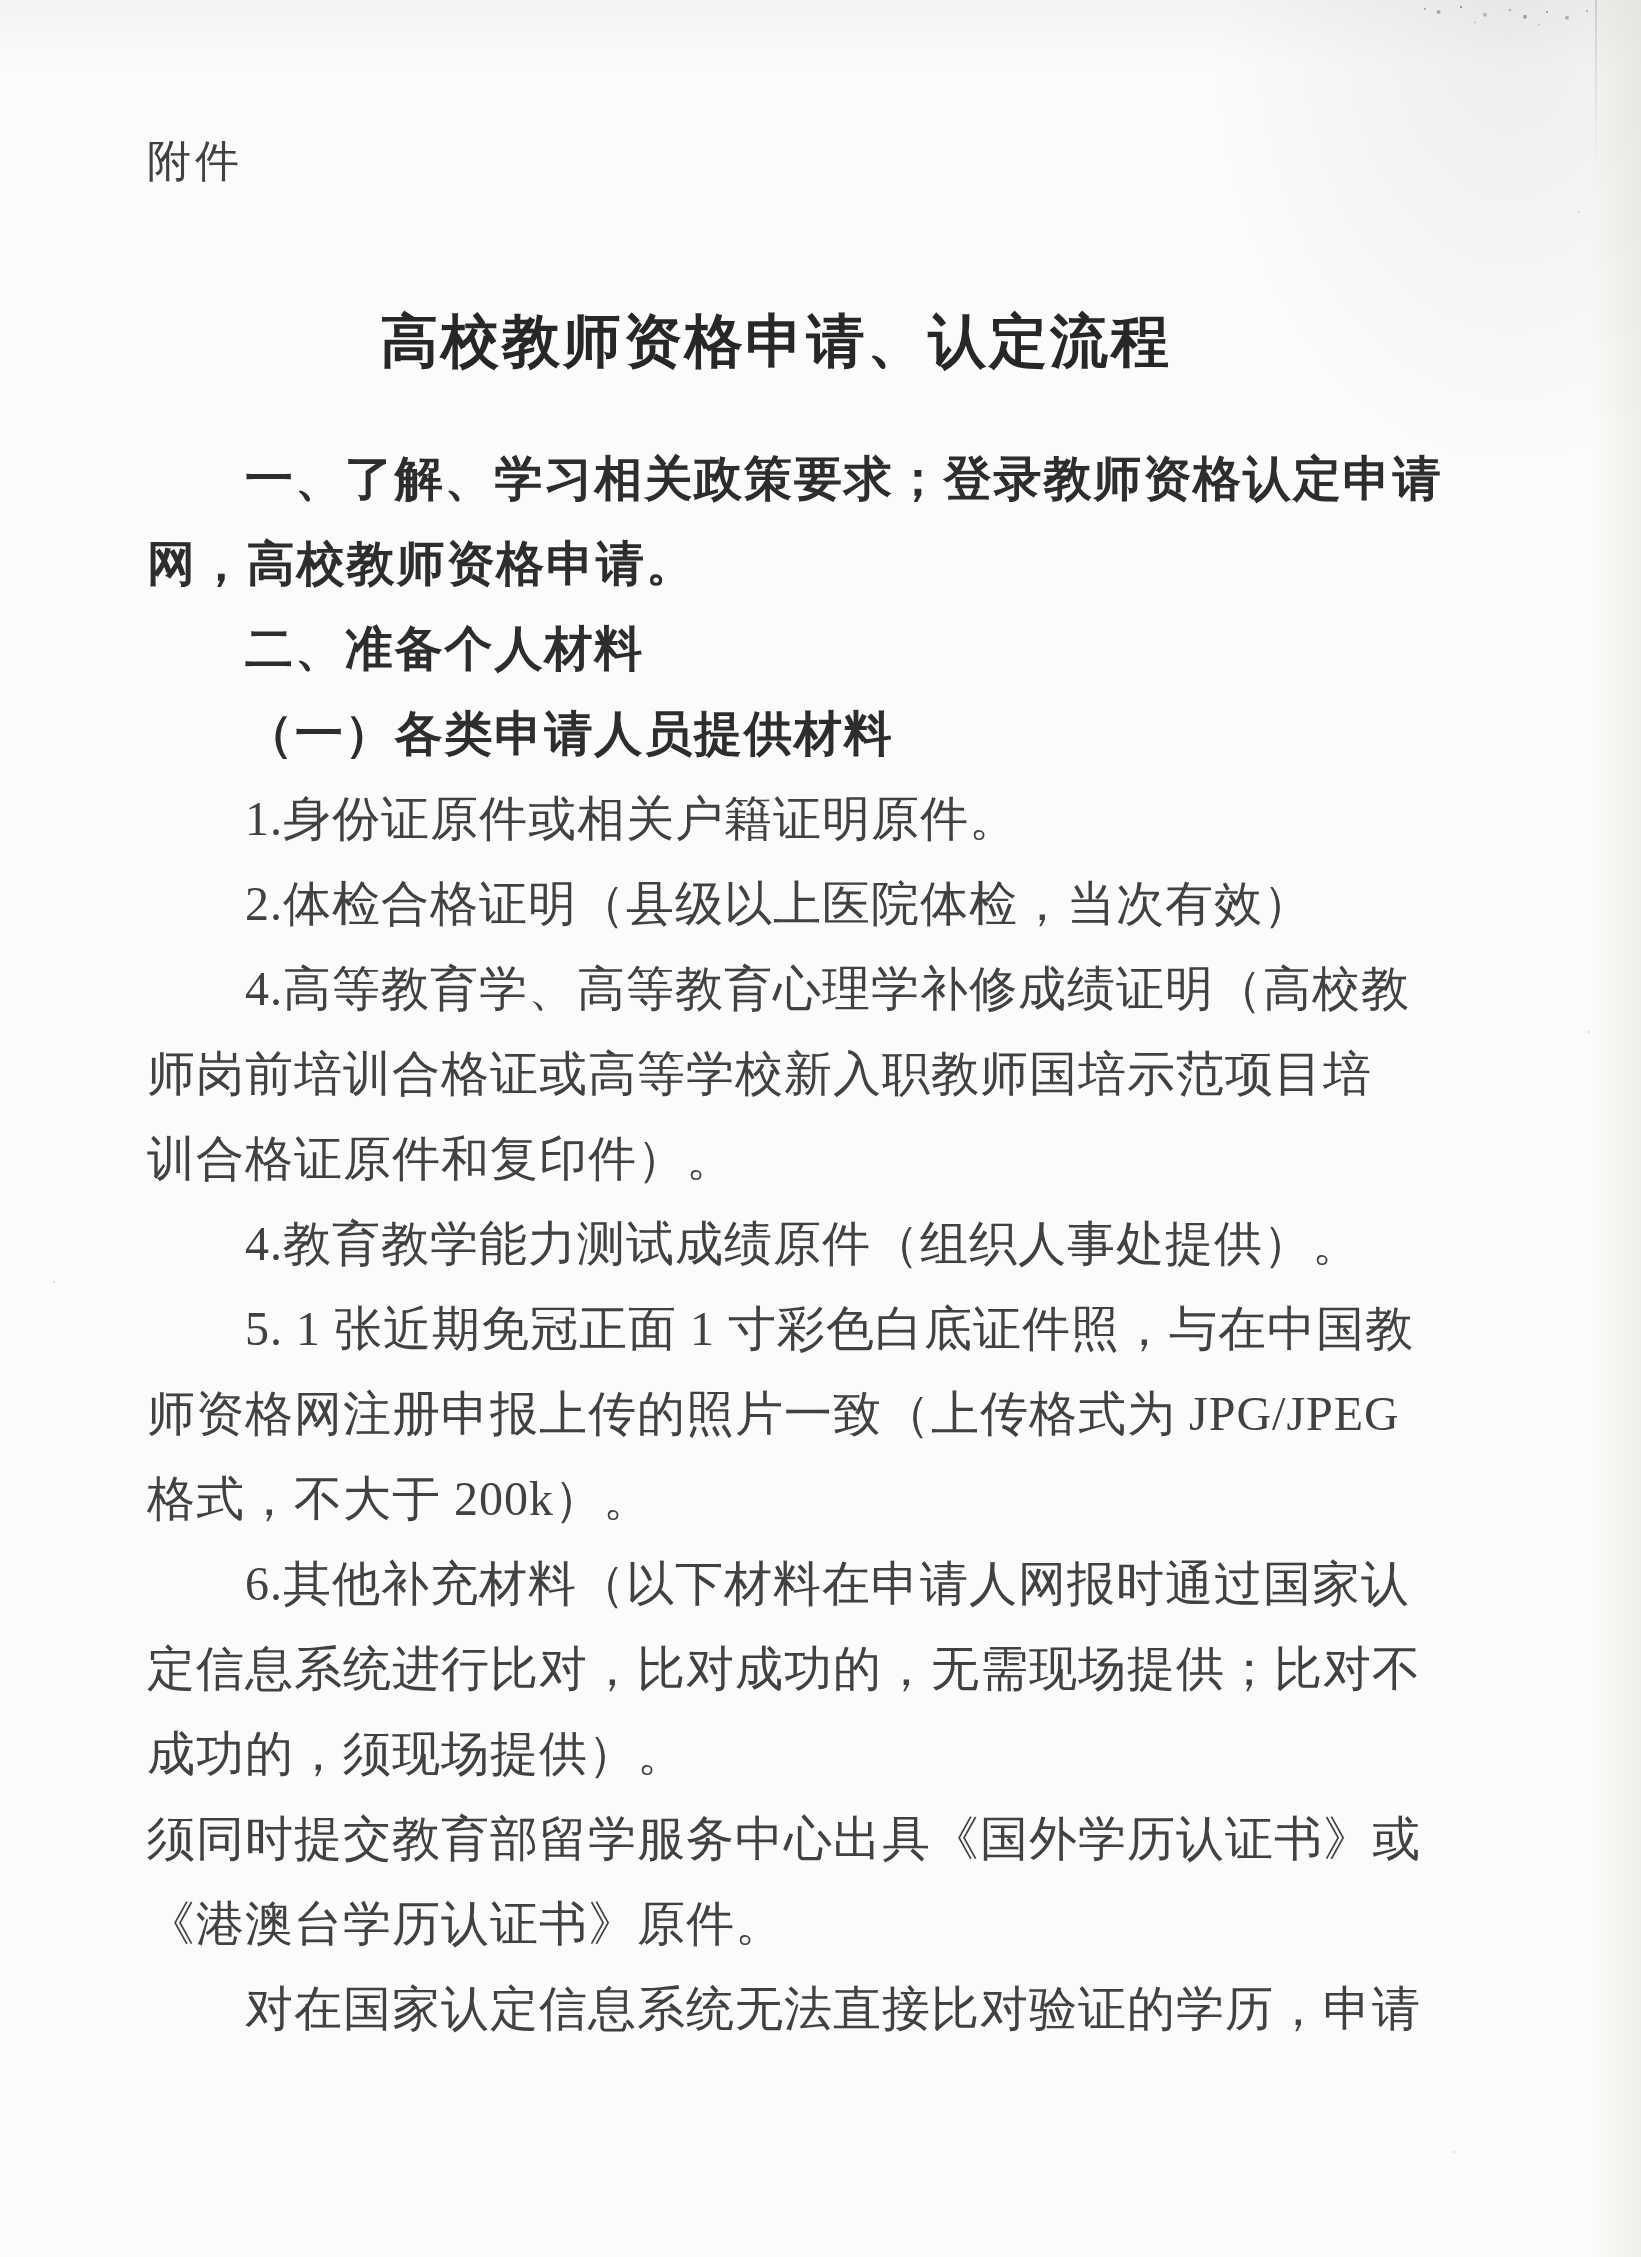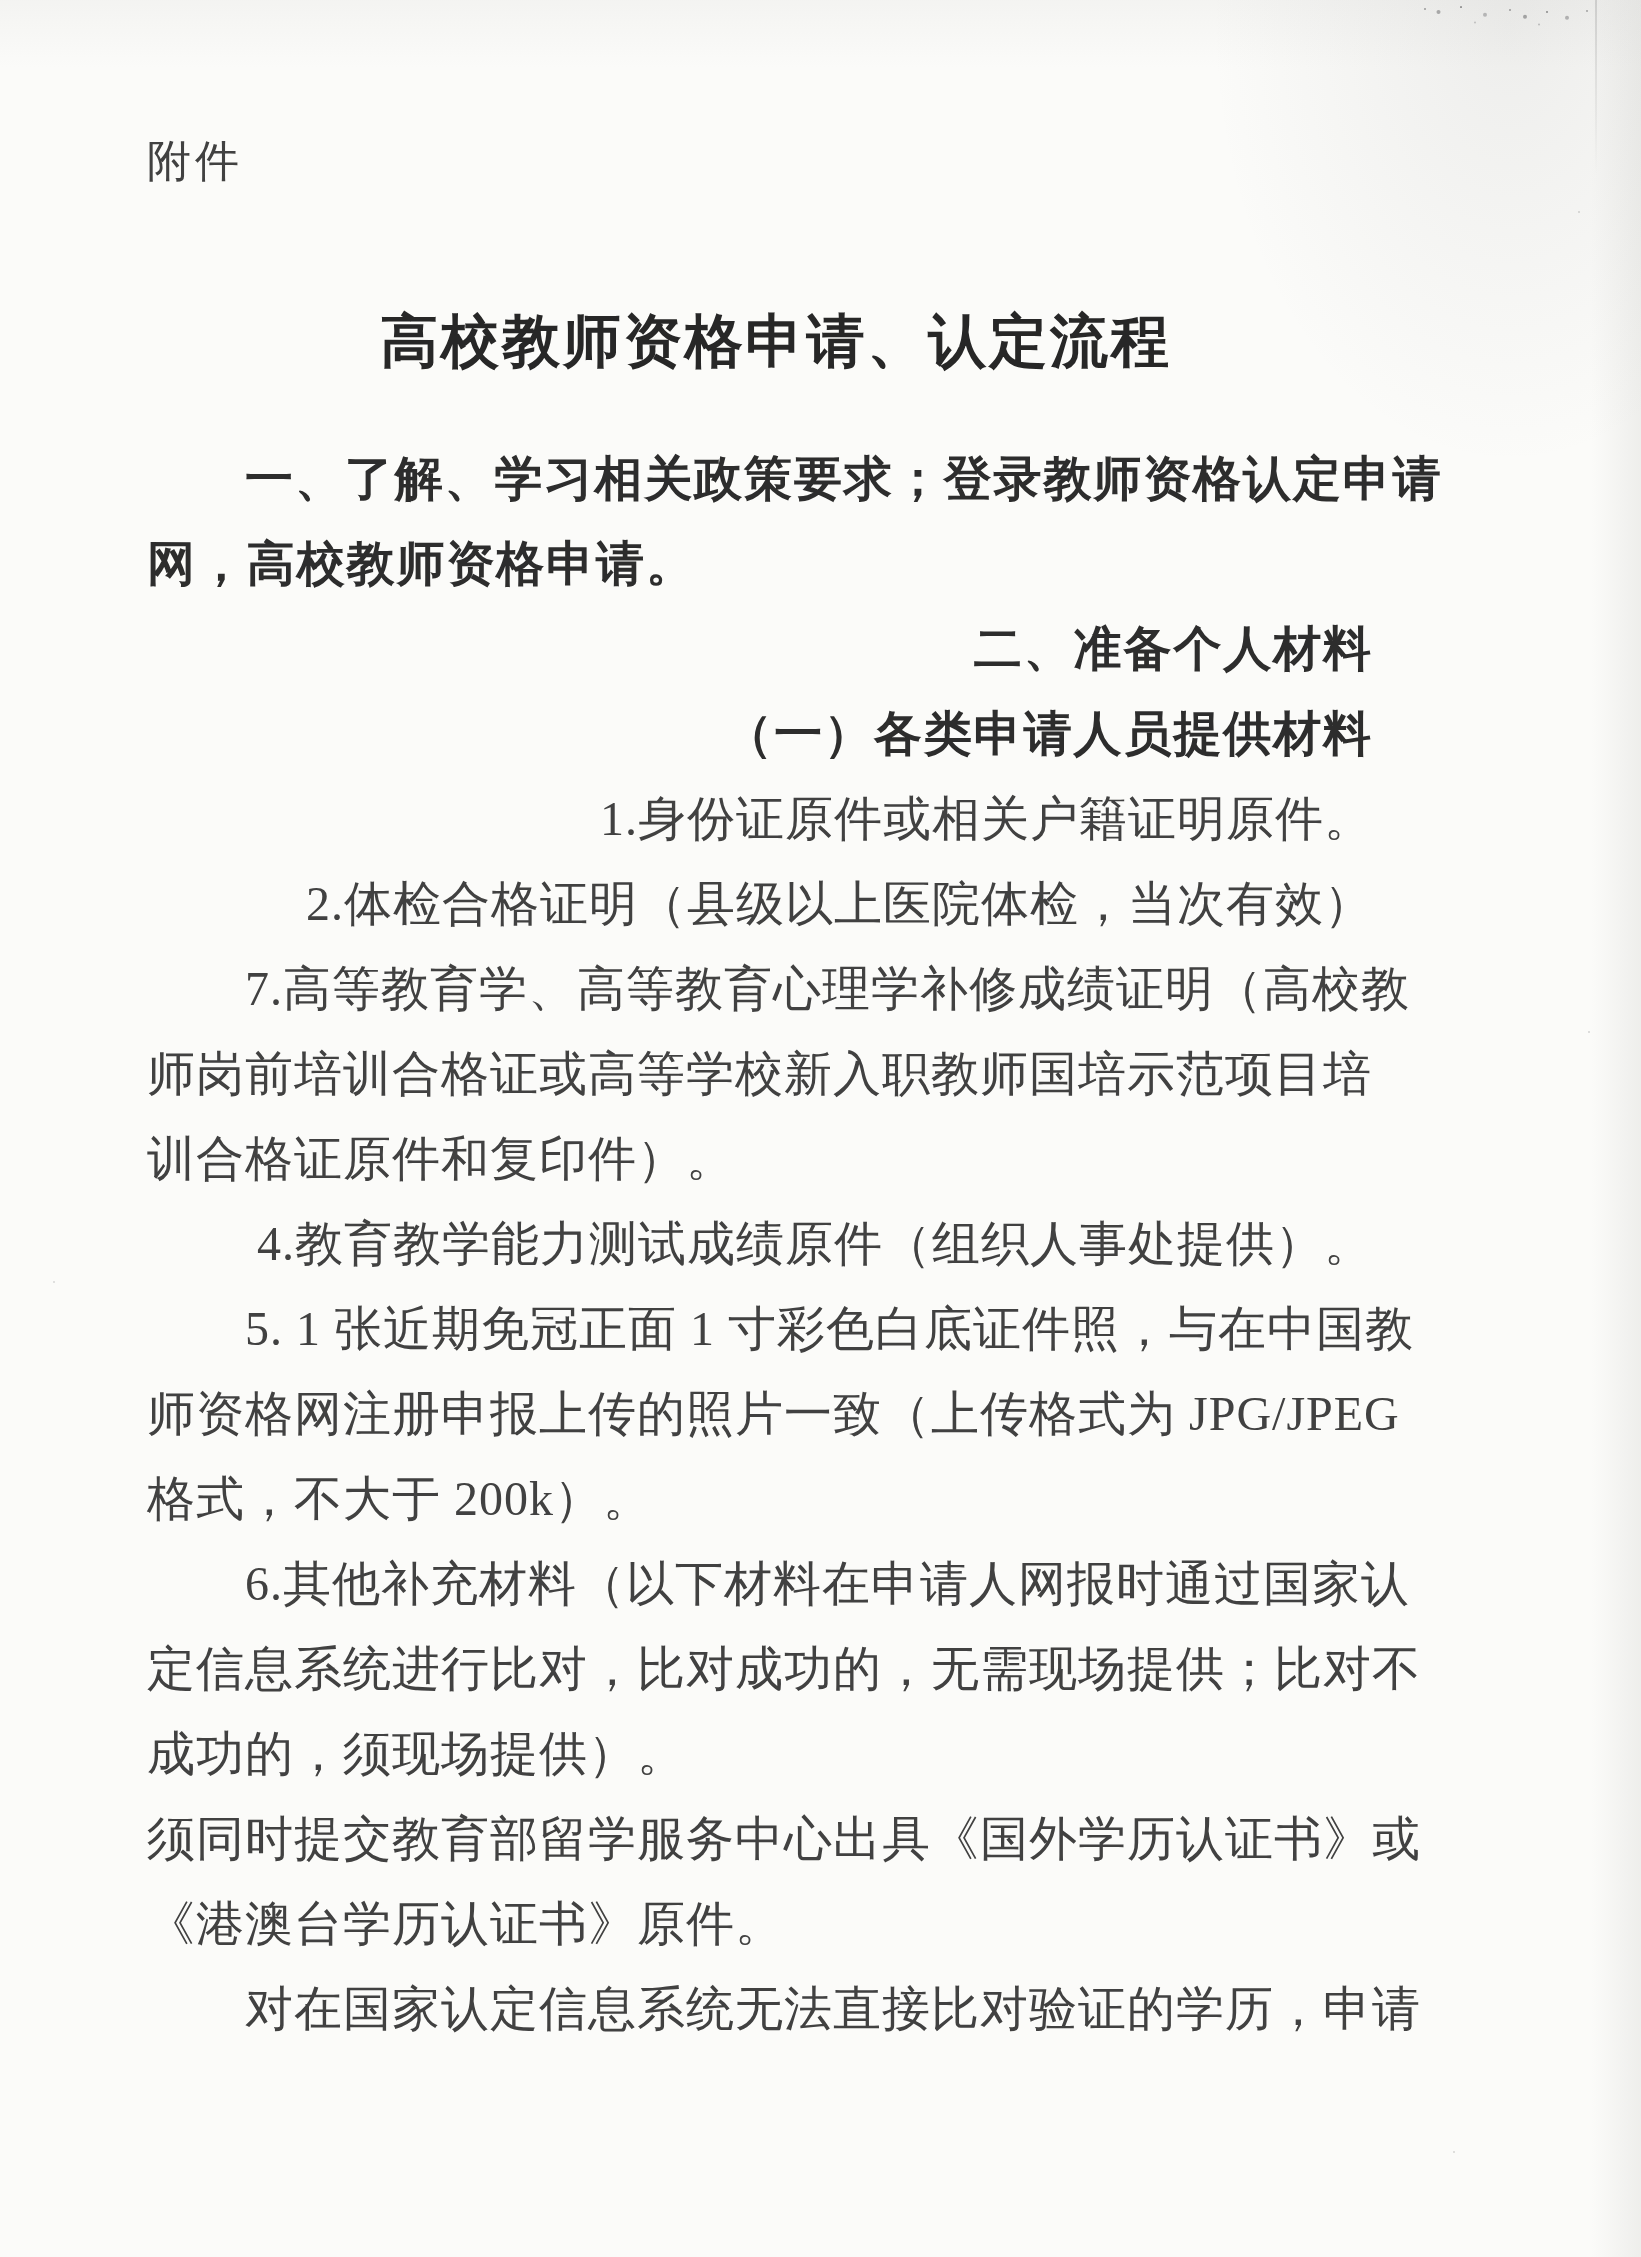--- a/index.html
+++ b/index.html
@@ -101,21 +101,20 @@
     letter-spacing: 1px;
   }
   .line.bold {
     font-weight: 700;
     color: var(--ink-bold, #2d2d2d);
     font-family: "Liberation Sans", "DejaVu Sans", sans-serif;
     letter-spacing: 1.9px;
   }
   .line.indent {
     padding-left: 98px;
-    text-align: right;
   }
 </style>
 </head>
 <body style="--paper: #fbfbf9; --ink-title: #272727; --ink-bold: #2d2d2d; --ink-regular: #414141;">
 
 <div class="page-surface"></div>
 <div class="speckles"></div>
 <div class="crease"></div>
 
 <div class="content">
@@ -123,21 +122,21 @@
 
   <div class="doc-title">高校教师资格申请、认定流程</div>
 
   <div class="lines">
       <div class="line bold indent">一、了解、学习相关政策要求；登录教师资格认定申请</div>
       <div class="line bold">网，高校教师资格申请。</div>
       <div class="line bold indent">二、准备个人材料</div>
       <div class="line bold indent">（一）各类申请人员提供材料</div>
       <div class="line indent">1.身份证原件或相关户籍证明原件。</div>
       <div class="line indent">2.体检合格证明（县级以上医院体检，当次有效）</div>
-      <div class="line indent">7.高等教育学、高等教育心理学补修成绩证明（高校教</div>
+      <div class="line indent">4.高等教育学、高等教育心理学补修成绩证明（高校教</div>
       <div class="line">师岗前培训合格证或高等学校新入职教师国培示范项目培</div>
       <div class="line">训合格证原件和复印件）。</div>
       <div class="line indent">4.教育教学能力测试成绩原件（组织人事处提供）。</div>
       <div class="line indent">5. 1 张近期免冠正面 1 寸彩色白底证件照，与在中国教</div>
       <div class="line">师资格网注册申报上传的照片一致（上传格式为 JPG/JPEG</div>
       <div class="line">格式，不大于 200k）。</div>
       <div class="line indent">6.其他补充材料（以下材料在申请人网报时通过国家认</div>
       <div class="line">定信息系统进行比对，比对成功的，无需现场提供；比对不</div>
       <div class="line">成功的，须现场提供）。</div>
       <div class="line">须同时提交教育部留学服务中心出具《国外学历认证书》或</div>

